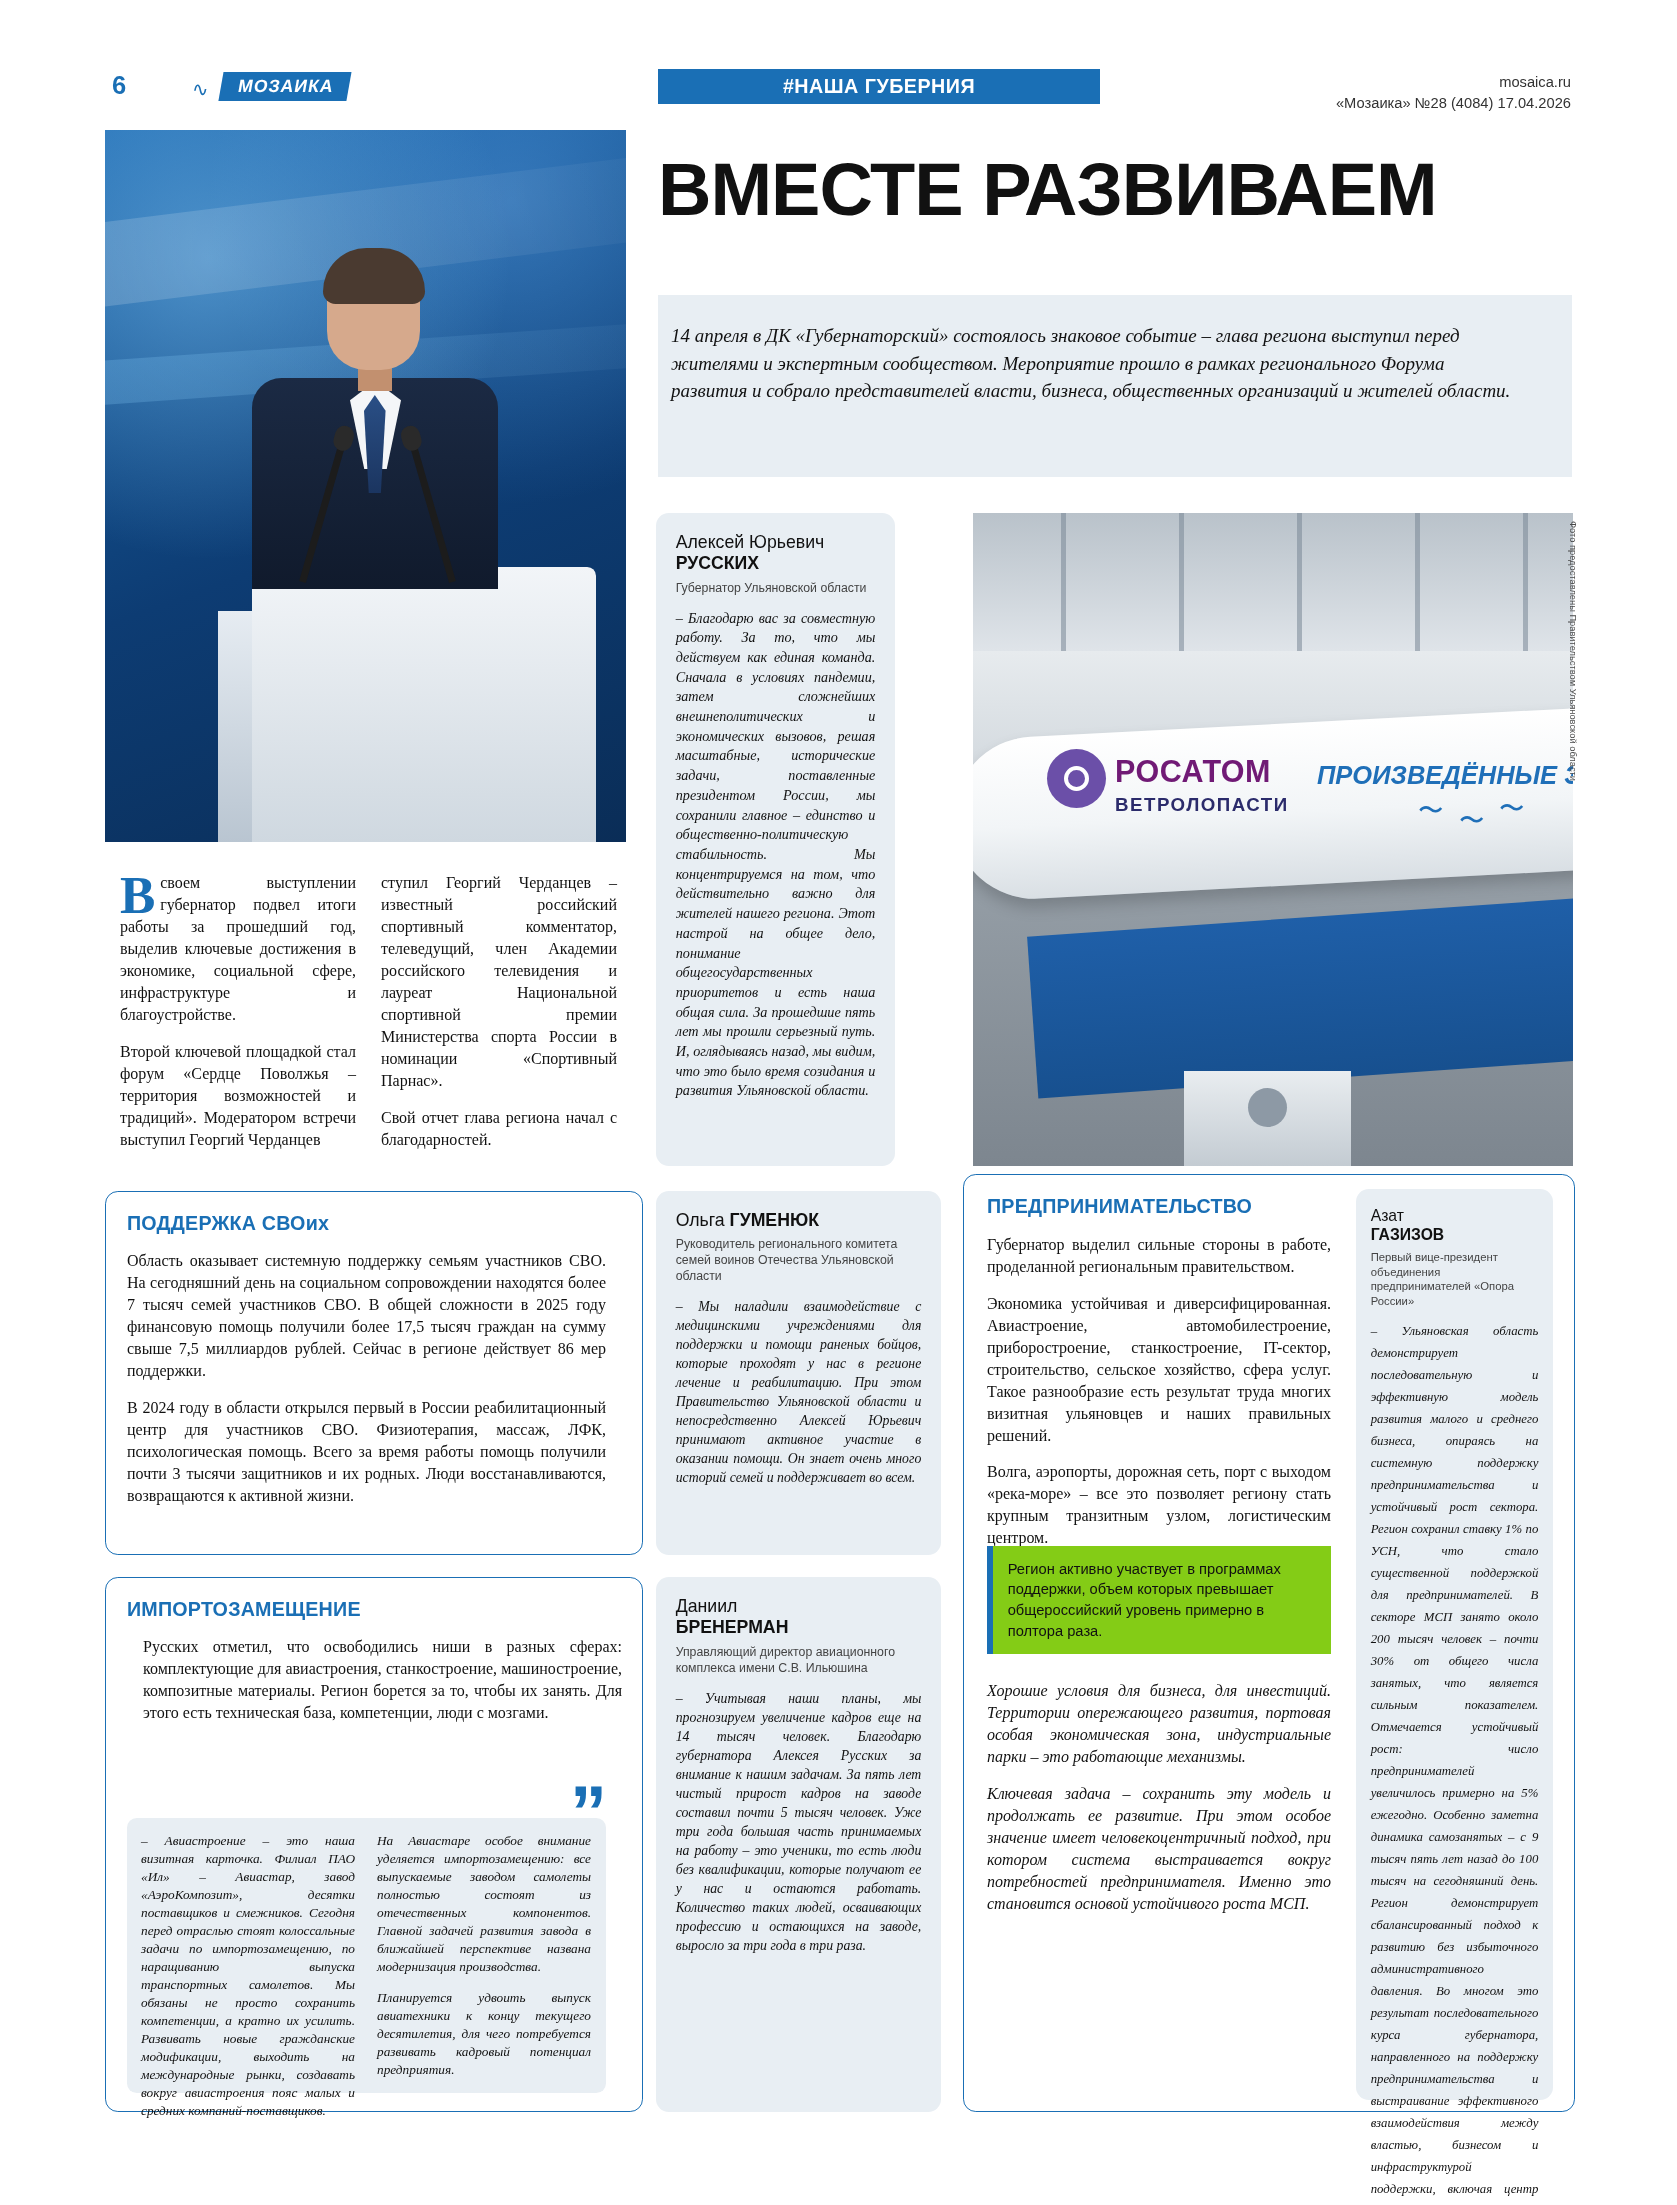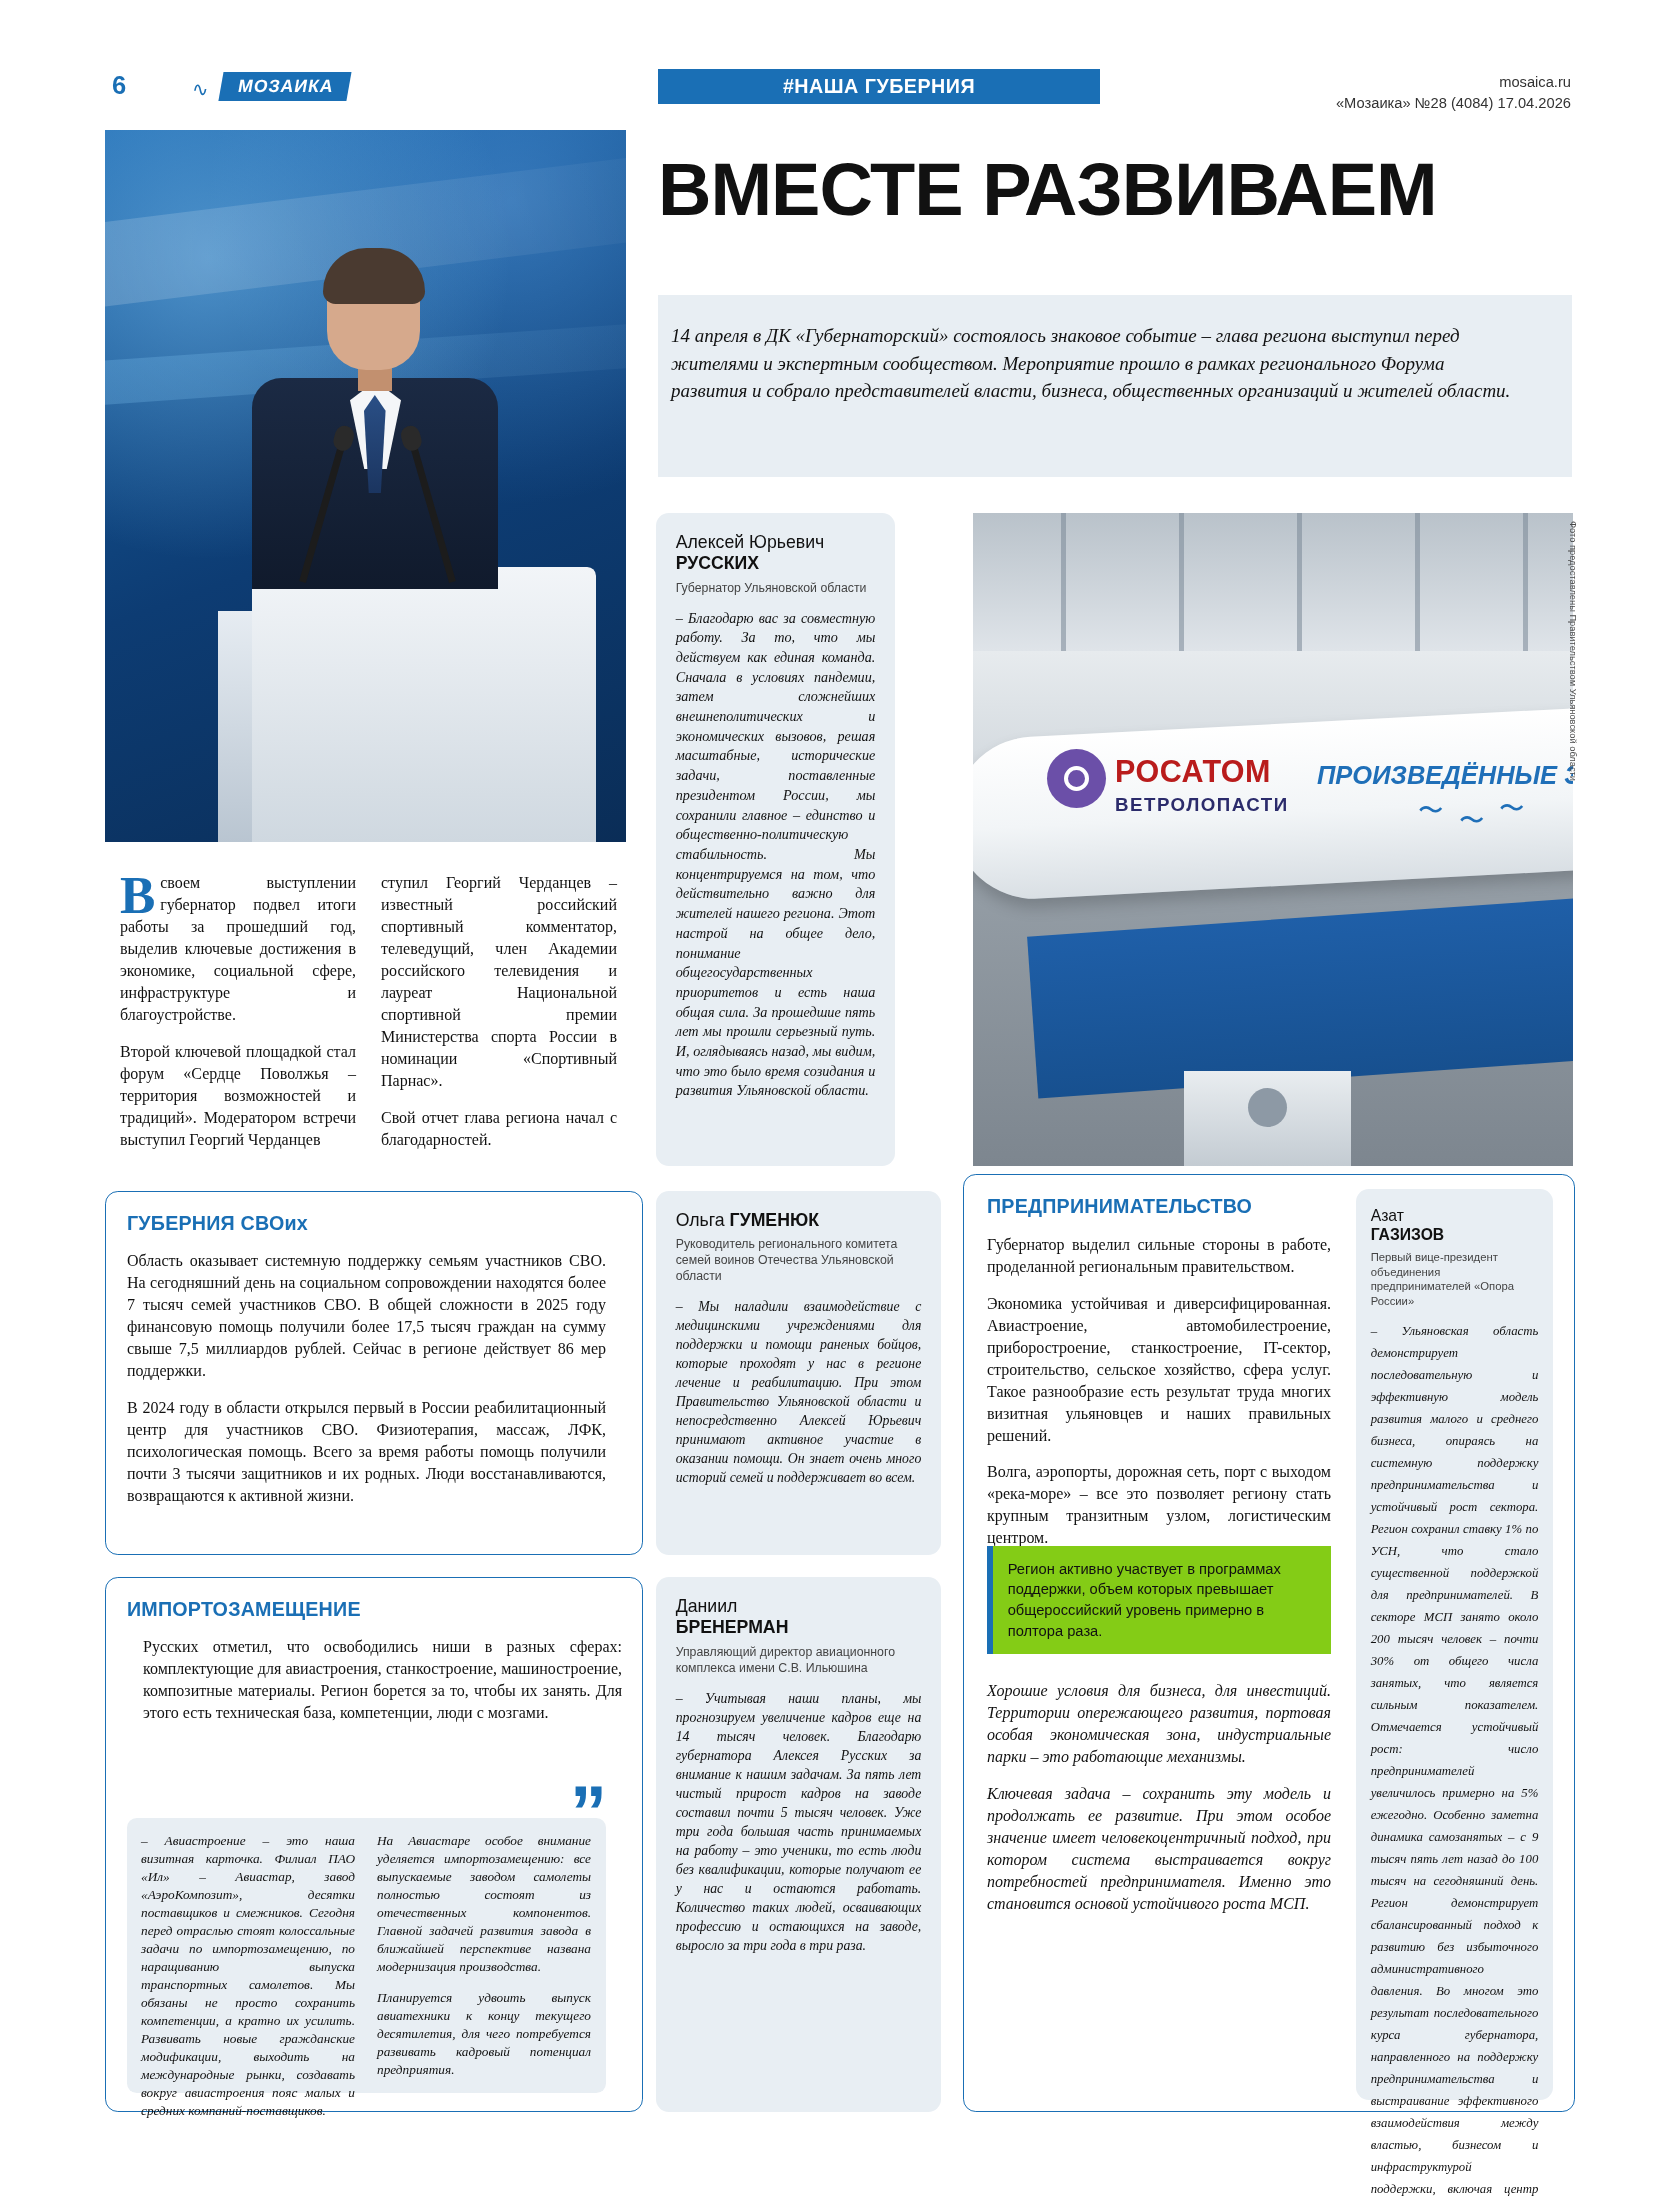--- a/index.html
+++ b/index.html
@@ -293,21 +293,21 @@
     border: 4.4px solid #ffffff;
     border-radius: 50%;
     box-sizing: border-box;
   }
   .fp-brand {
     position: absolute;
     left: 142px; top: 241px;
     font-family: "Liberation Sans", sans-serif;
     font-weight: bold;
     font-size: 30.5px;
-    color: #b91c1c;
+    color: #701a75;
     letter-spacing: 0.5px;
   }
   .fp-brand-sub {
     position: absolute;
     left: 142px; top: 281px;
     font-family: "Liberation Sans", sans-serif;
     font-weight: bold;
     font-size: 18.7px;
     color: #2b2b6b;
     letter-spacing: 1.5px;
@@ -567,21 +567,21 @@
         <span>Алексей Юрьевич</span><br>
         <b>РУССКИХ</b>
       </div>
       <div class="sp-role">Губернатор Ульяновской области</div>
       <div class="sp-quote">– Благодарю вас за совместную работу. За то, что мы действуем как единая команда. Сначала в условиях пандемии, затем сложнейших внешнеполитических и экономических вызовов, решая масштабные, исторические задачи, поставленные президентом России, мы сохранили главное – единство и общественно-политическую стабильность. Мы концентрируемся на том, что действительно важно для жителей нашего региона. Этот настрой на общее дело, понимание общегосударственных приоритетов и есть наша общая сила. За прошедшие пять лет мы прошли серьезный путь. И, оглядываясь назад, мы видим, что это было время созидания и развития Ульяновской области.</div>
     </div>
   </div>
 
   <div class="section-box box-svo"></div>
   <div class="section-title title-svo">
-    <span>ГУБЕРНИЯ СВО</span><span class="low">их</span>
+    <span>ПОДДЕРЖКА СВО</span><span class="low">их</span>
   </div>
   <div class="col text-svo">
     <p>Область оказывает системную поддержку семьям участников СВО. На сегодняшний день на социальном сопровождении находятся более 7 тысяч семей участников СВО. В общей сложности в 2025 году финансовую помощь получили более 17,5 тысяч граждан на сумму свыше 7,5 миллиардов рублей. Сейчас в регионе действует 86 мер поддержки.</p>
     <p>В 2024 году в области открылся первый в России реабилитационный центр для участников СВО. Физиотерапия, массаж, ЛФК, психологическая помощь. Всего за время работы помощь получили почти 3 тысячи защитников и их родных. Люди восстанавливаются, возвращаются к активной жизни.</p>
   </div>
 
   <div class="speaker-box sb-gumenyuk">
     <div class="sb-inner">
       <div class="sp-name">
         <span>Ольга</span>

